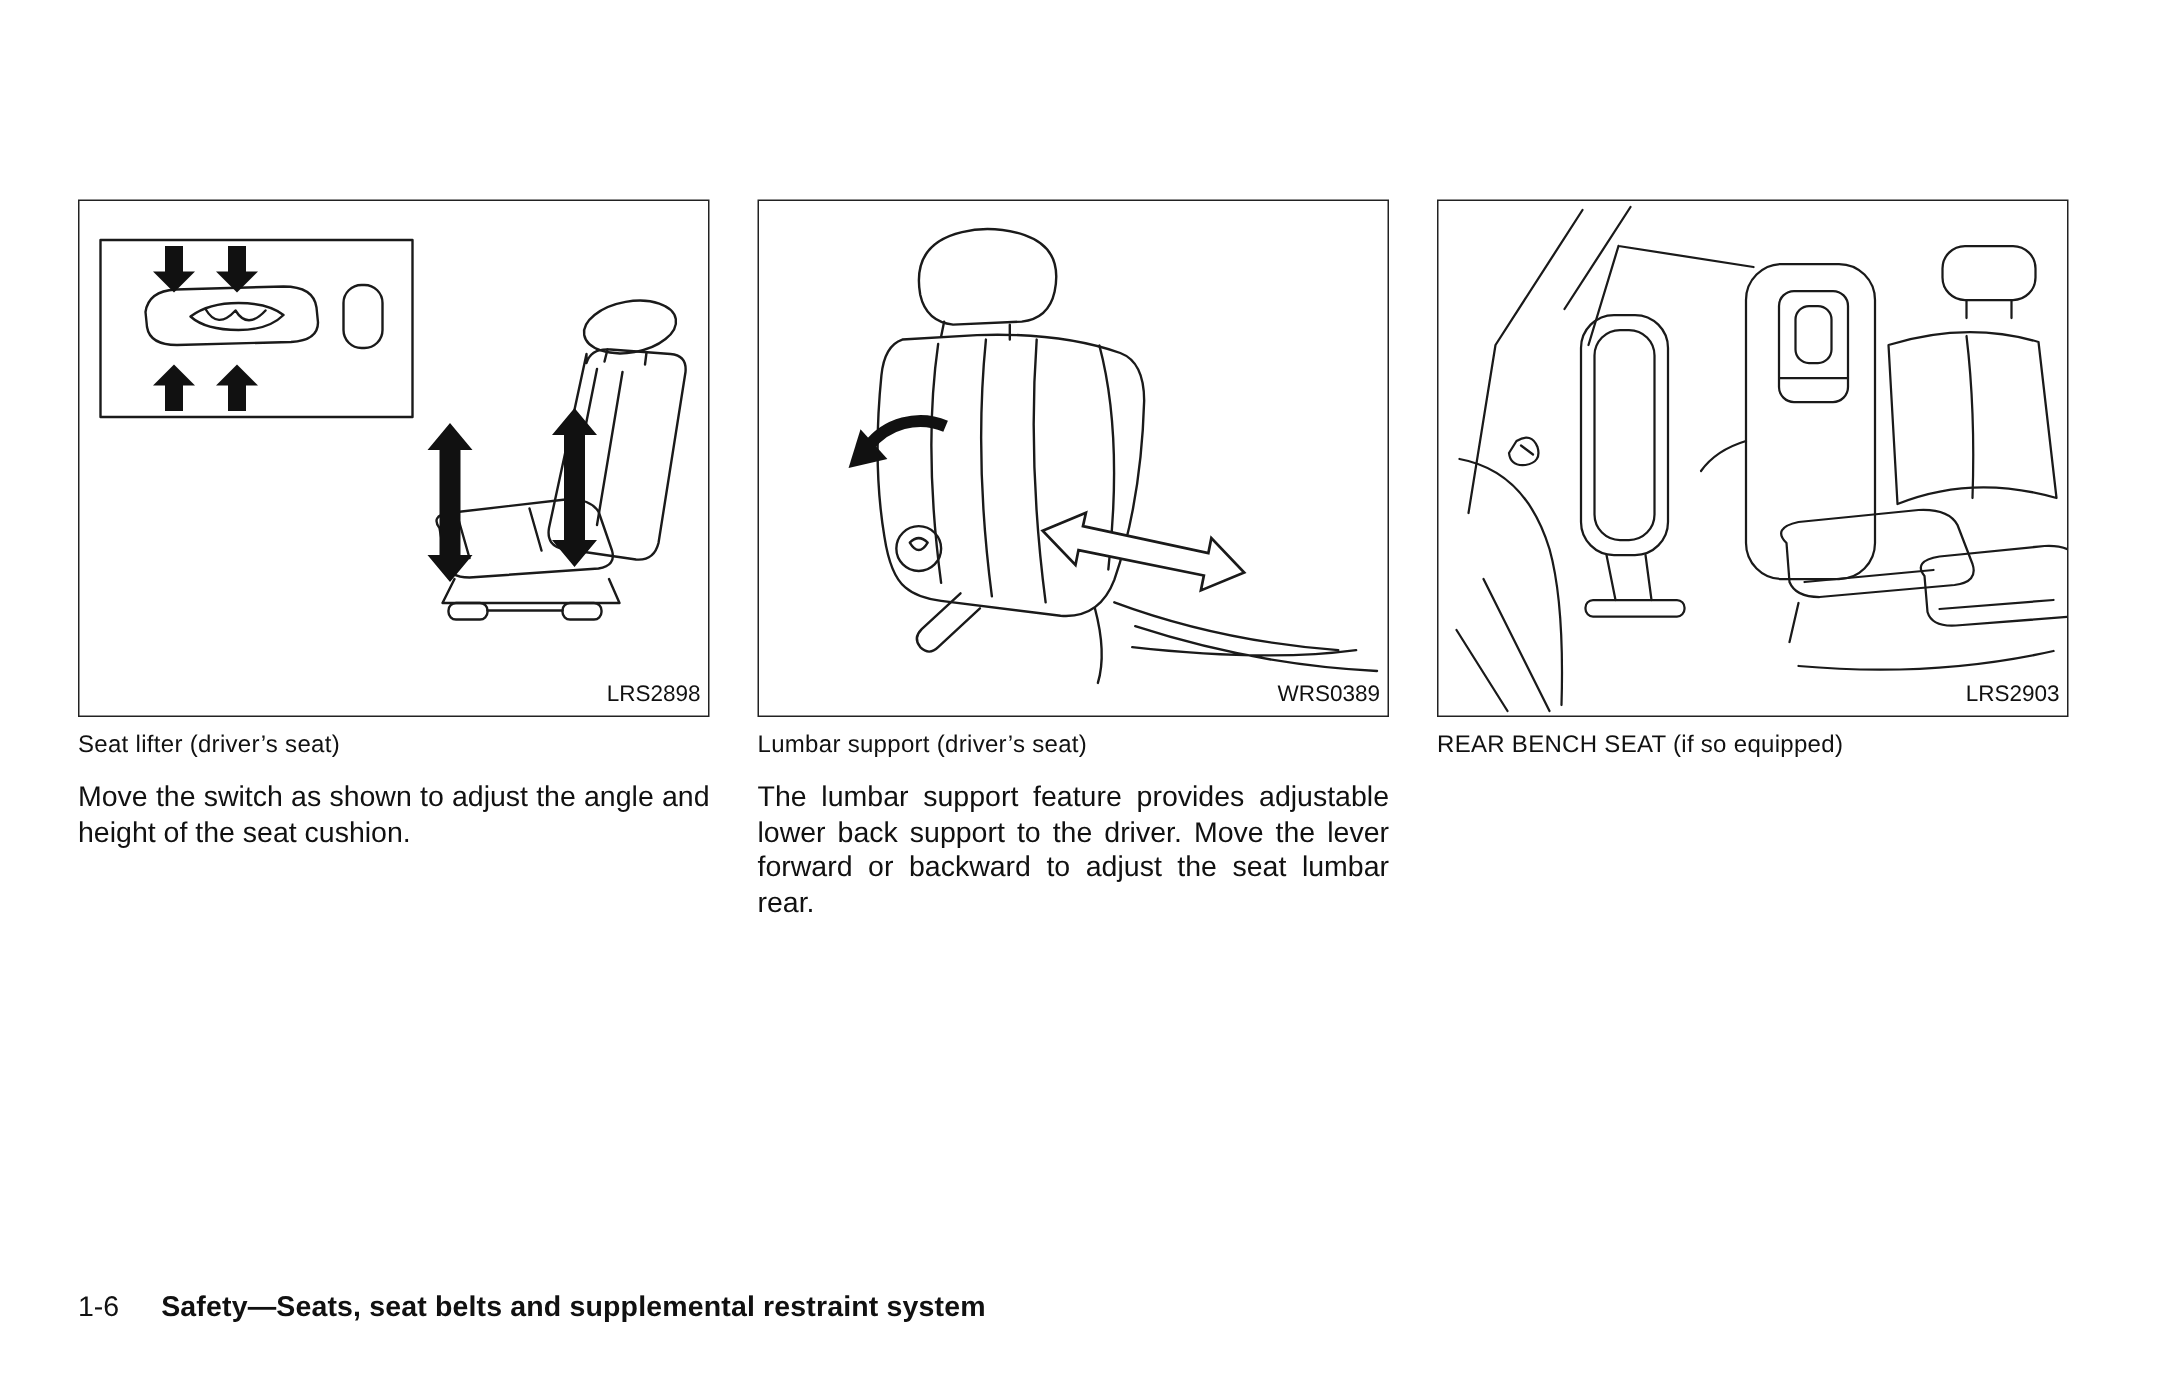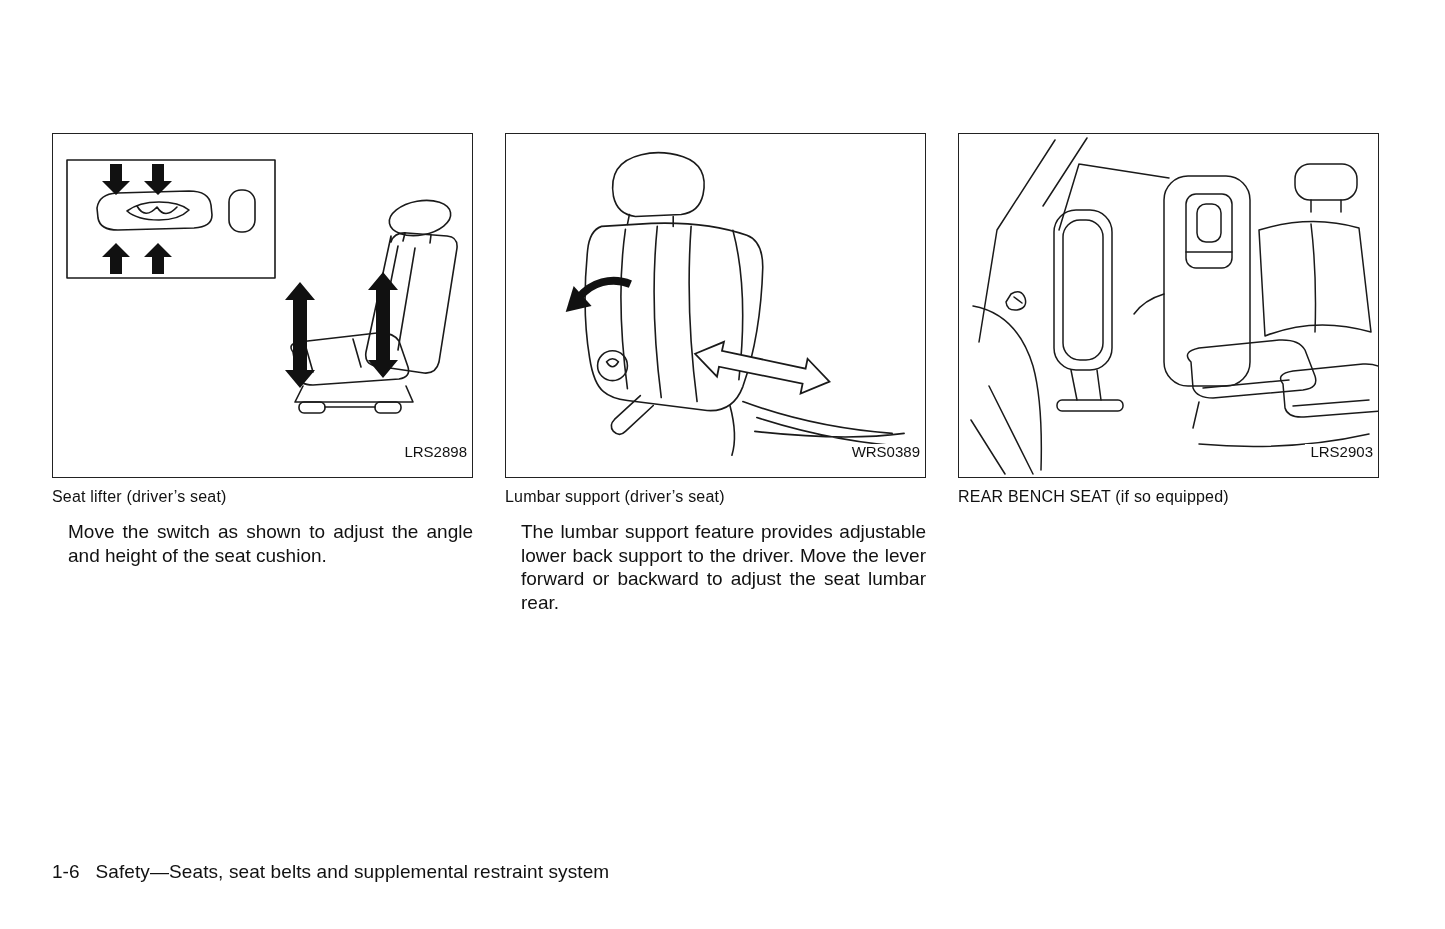--- a/index.html
+++ b/index.html
@@ -21,49 +21,49 @@
   .col { width: 421px; }
   .figure-box {
     position: relative;
     height: 345px;
     border: 1.5px solid #222;
     background: #fff;
   }
   .figure-box svg { display: block; width: 100%; height: 100%; }
   .figure-code {
     position: absolute;
-    right: 5px; bottom: 17px;
+    right: 5px; bottom: 6px;
     font-size: 15px;
     background: #fff;
     padding-left: 5px;
     line-height: 1.1;
   }
   .heading {
     margin: 10px 0 0 0;
     font-size: 16px;
     font-weight: 400;
     letter-spacing: 0.2px;
     white-space: nowrap;
   }
   .body-text {
-    margin: 14px 0 0 16px;
+    margin: 14px 0 0 0;
     font-size: 19px;
     line-height: 23.5px;
     text-align: justify;
   }
   .footer {
     position: absolute;
     left: 52px; top: 861px;
     font-size: 19px;
     display: flex;
     align-items: baseline;
     gap: 16px;
   }
   .footer .page-num { font-weight: 400; text-align: center; }
-  .footer .section-title { font-weight: 400; letter-spacing: 0.1px; }
+  .footer .section-title { font-weight: 700; letter-spacing: 0.1px; margin-left: 12px; }
 </style>
 </head>
 <body>
 
 <div class="columns">
 
   <section class="col">
     <div class="figure-box">
       <svg viewBox="0 0 419 343" aria-hidden="true">
         <g fill="none" stroke="#1a1a1a" stroke-width="1.6" stroke-linejoin="round" stroke-linecap="round">

